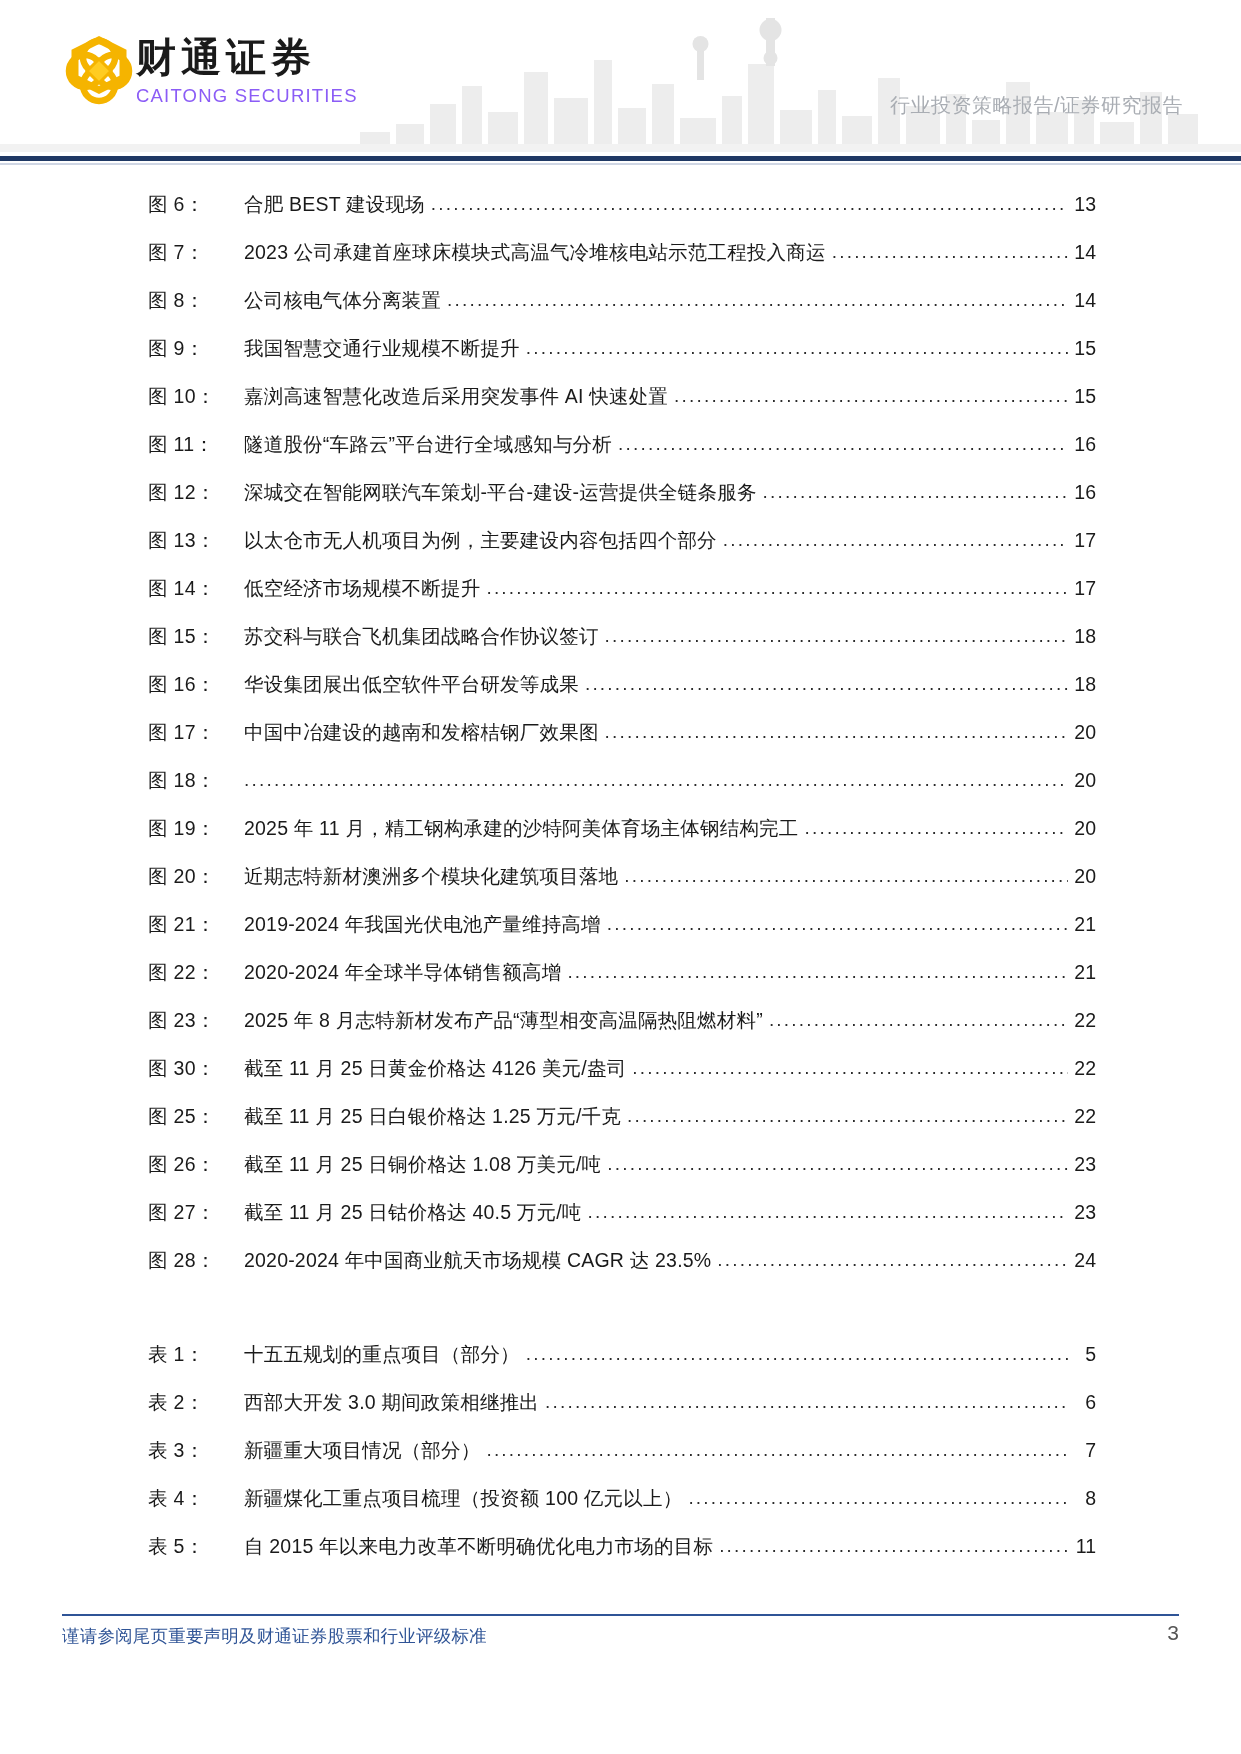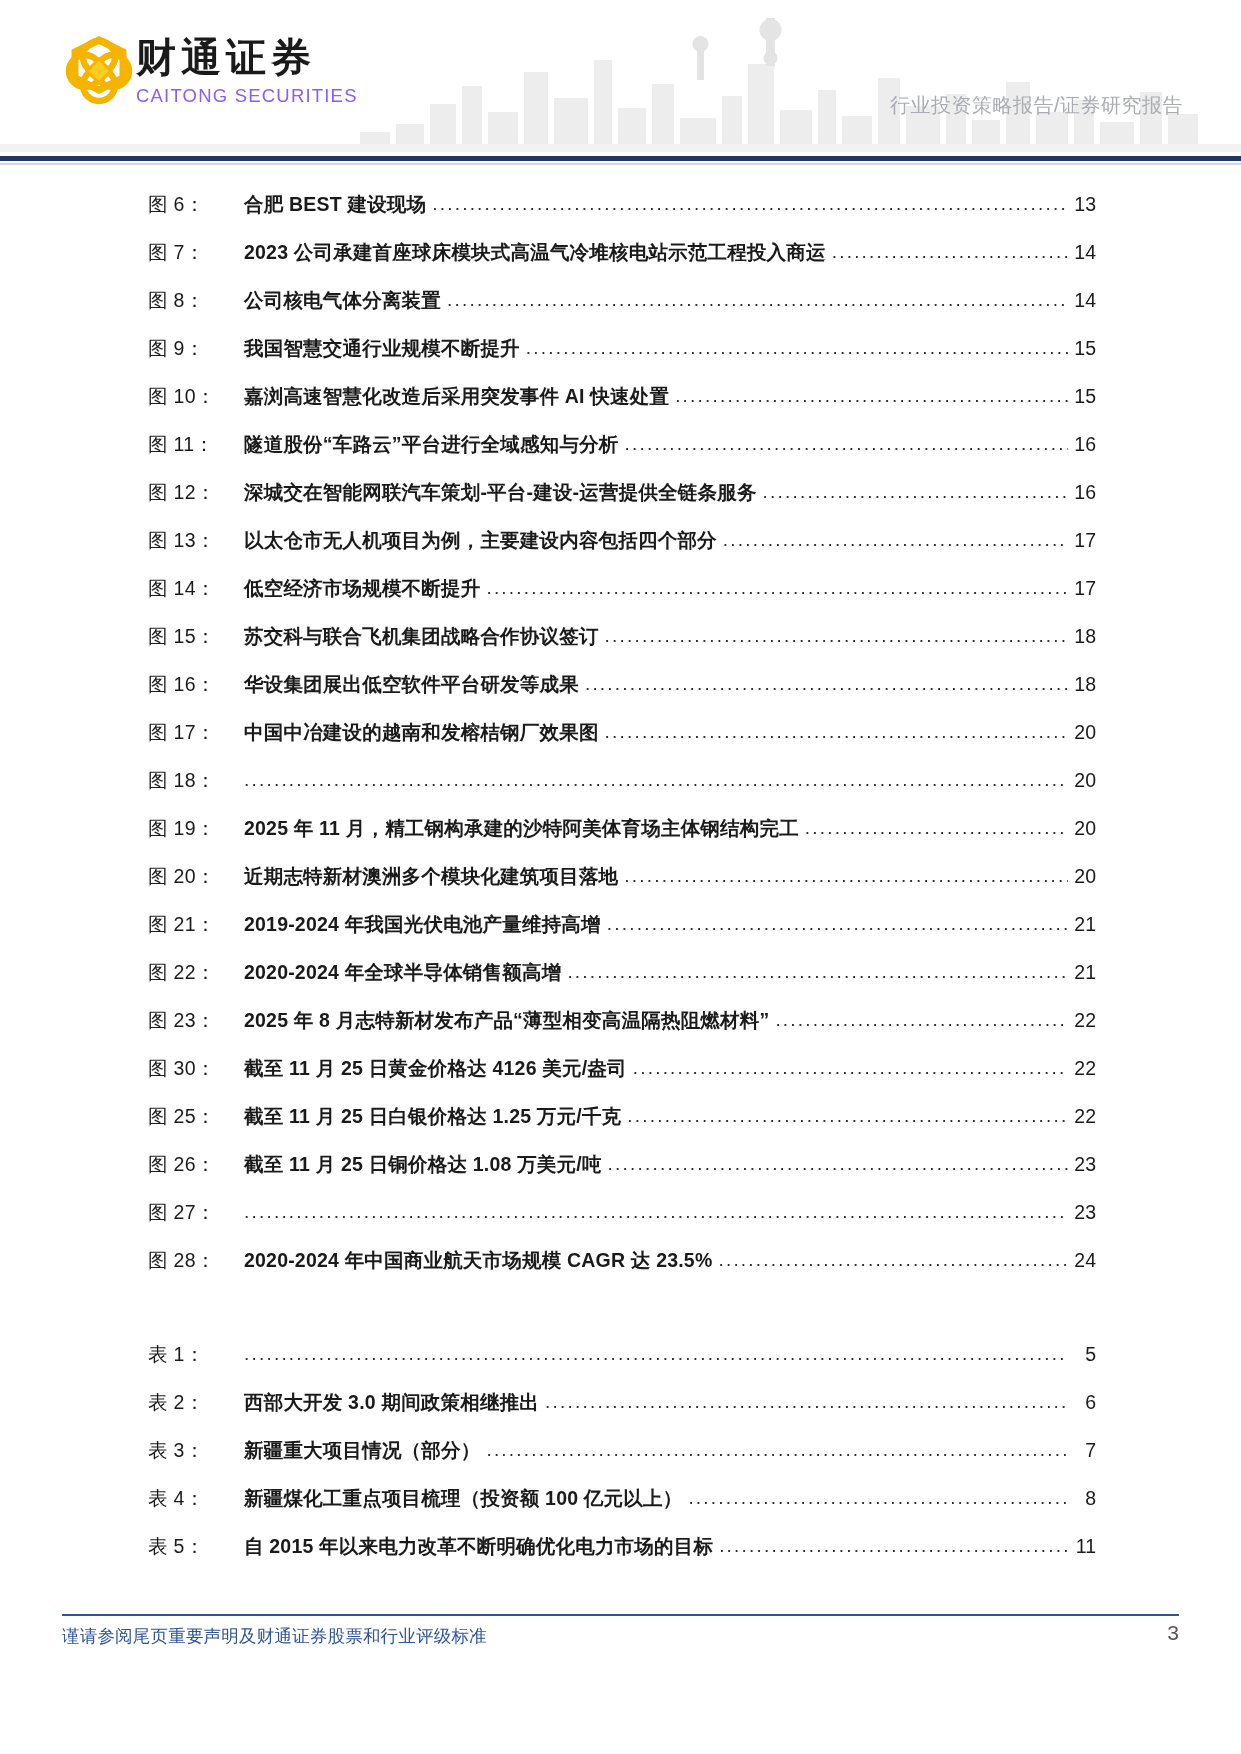--- a/index.html
+++ b/index.html
@@ -120,21 +120,20 @@
   }
   .toc-label {
     flex: 0 0 auto;
     min-width: 96px;
     letter-spacing: 0.3px;
   }
   .toc-title {
     flex: 0 0 auto;
     letter-spacing: 0.2px;
     padding-right: 6px;
-    font-weight: bold;
   }
   .toc-dots {
     flex: 1 1 auto;
     overflow: hidden;
     white-space: nowrap;
     letter-spacing: 2.2px;
     color: #2b2b2b;
     font-size: 19px;
     min-width: 20px;
   }
@@ -372,34 +371,36 @@
           <span class="toc-page">22</span>
         </div>
         <div class="toc-row">
           <span class="toc-label">图 26：</span>
           <span class="toc-title">截至 11 月 25 日铜价格达 1.08 万美元/吨</span>
           <span class="toc-dots">........................................................................................................................................................................</span>
           <span class="toc-page">23</span>
         </div>
         <div class="toc-row">
           <span class="toc-label">图 27：</span>
+          <span class="toc-title">截至 11 月 25 日钴价格达 40.5 万元/吨</span>
           <span class="toc-dots">........................................................................................................................................................................</span>
           <span class="toc-page">23</span>
         </div>
         <div class="toc-row">
           <span class="toc-label">图 28：</span>
           <span class="toc-title">2020-2024 年中国商业航天市场规模 CAGR 达 23.5%</span>
           <span class="toc-dots">........................................................................................................................................................................</span>
           <span class="toc-page">24</span>
         </div>
       </div>
     <div class="toc-gap"></div>
     <div id="table-list">
         <div class="toc-row">
           <span class="toc-label">表 1：</span>
+          <span class="toc-title">十五五规划的重点项目（部分）</span>
           <span class="toc-dots">........................................................................................................................................................................</span>
           <span class="toc-page">5</span>
         </div>
         <div class="toc-row">
           <span class="toc-label">表 2：</span>
           <span class="toc-title">西部大开发 3.0 期间政策相继推出</span>
           <span class="toc-dots">........................................................................................................................................................................</span>
           <span class="toc-page">6</span>
         </div>
         <div class="toc-row">

